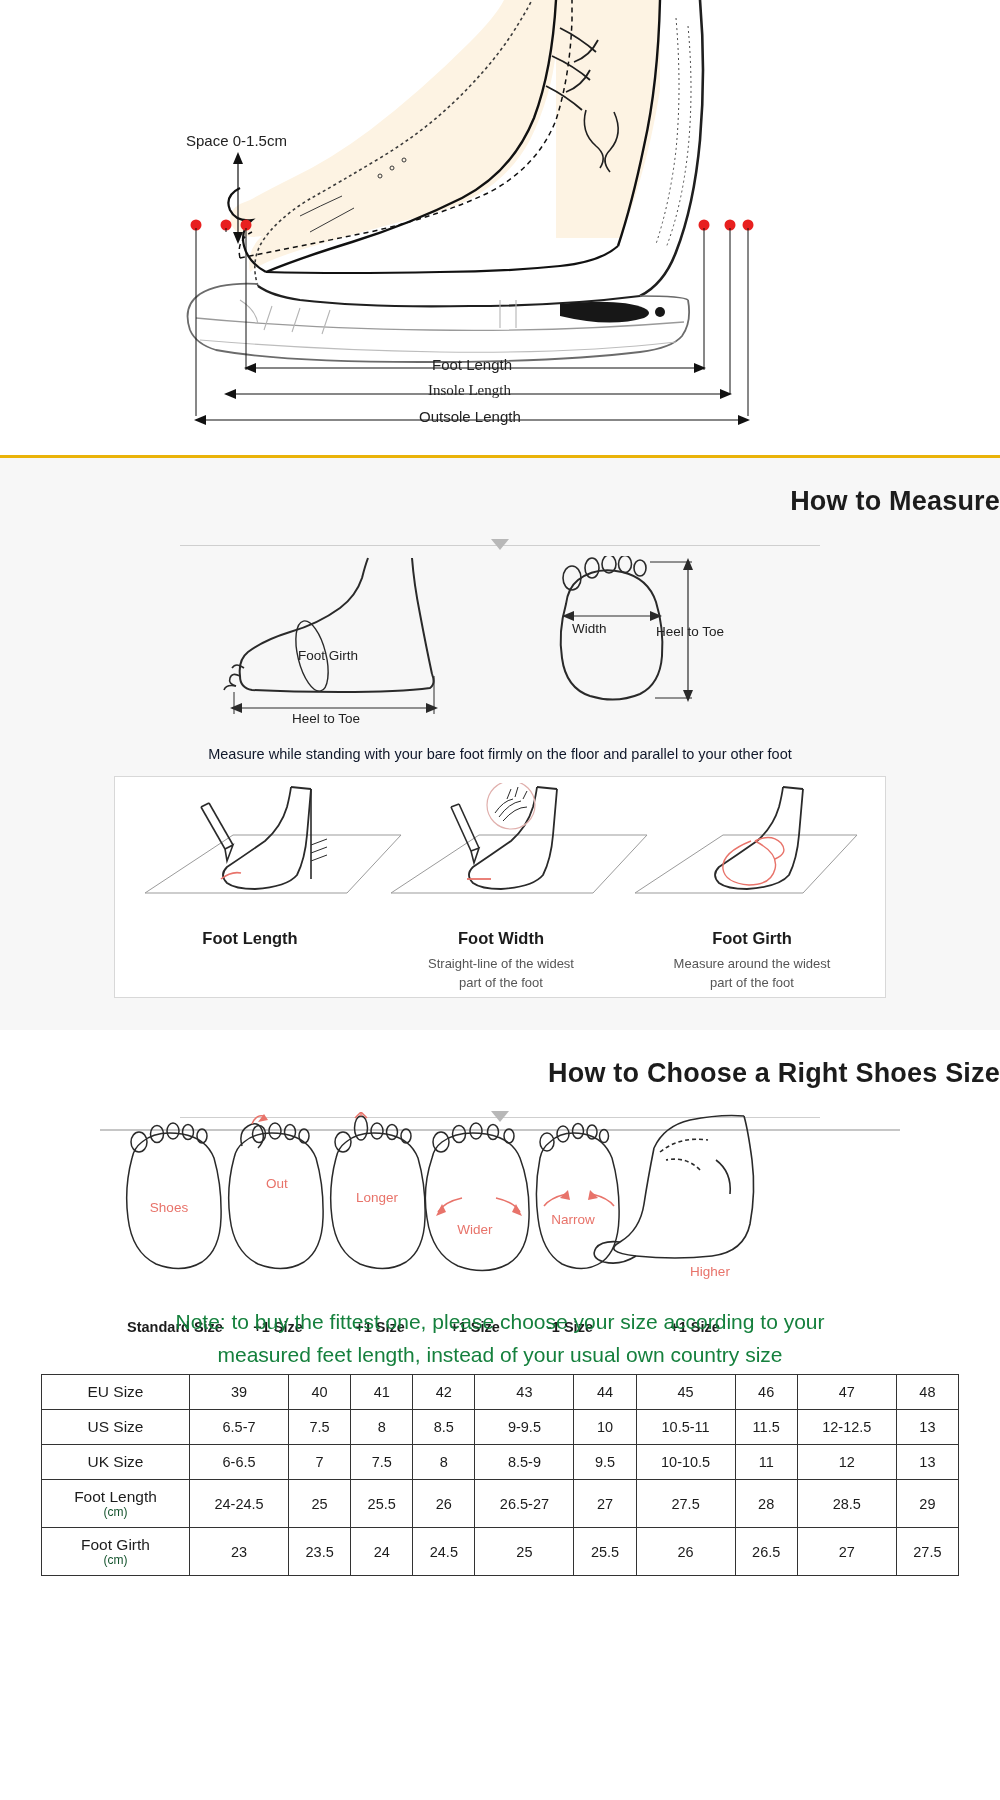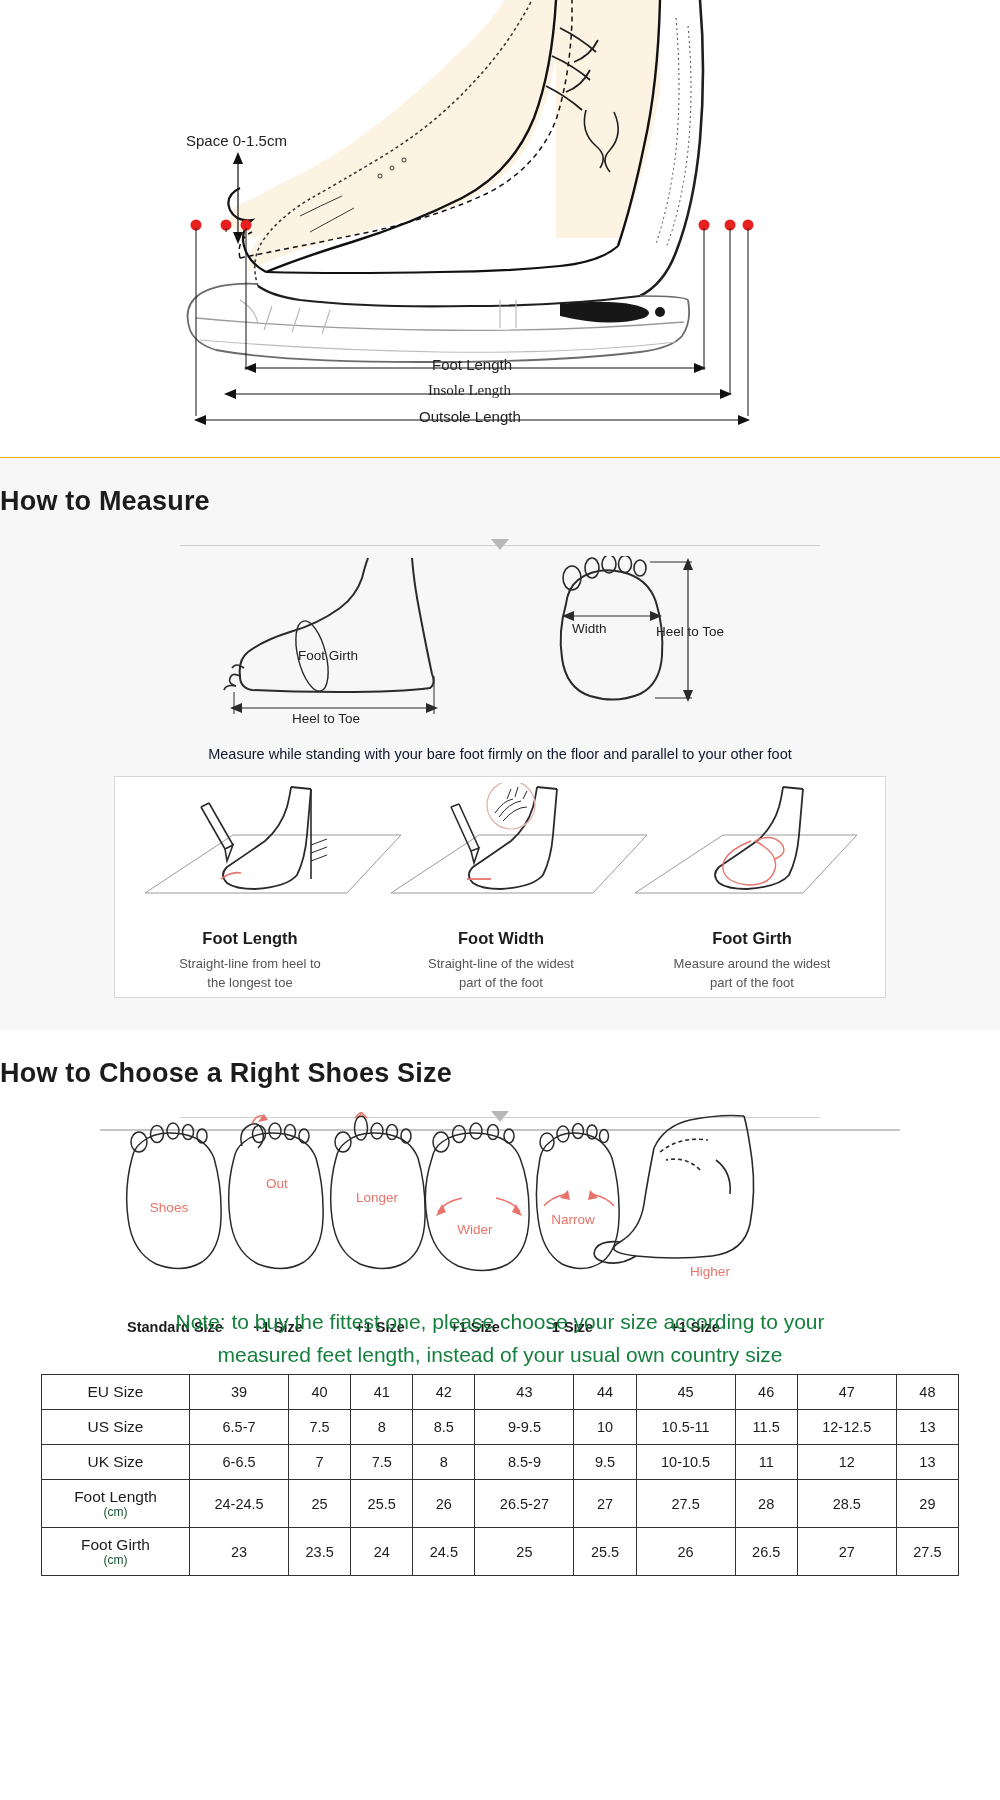--- a/index.html
+++ b/index.html
@@ -11,42 +11,42 @@
     color:#222;
     position:relative;
     overflow:hidden;
   }
 
   
   .sec-shoe{
     position:relative;
     height:458px;
     background:#ffffff;
-    border-bottom:1px solid #eab308;
+    border-bottom:3px solid #eab308;
   }
   .shoe-svg{ position:absolute; left:0; top:0; }
   .lbl{
     position:absolute;
     font-size:15px;
     color:#222;
     white-space:nowrap;
   }
   #lbl-space{ left:186px; top:132px; }
   #lbl-footlen{ left:432px; top:356px; }
   #lbl-insole{ left:428px; top:382px;font-family:Liberation Serif, serif; }
   #lbl-outsole{ left:419px; top:408px; }
 
   
   .sec-measure{
     position:relative;
     height:572px;
     background:#f7f7f7;
   }
   .sec-title{
-    text-align:left;
+    text-align:right;
     font-size:27px;
     font-weight:bold;
     color:#1c1c1c;
     padding-top:28px;
     letter-spacing:.2px;
   }
   .rule-wrap{
     position:relative;
     width:640px;
     margin:22px auto 0 auto;
@@ -365,22 +365,20 @@
 
       <path d="M688 6 Q686 30 684 52 Q682 76 674 92 Q664 104 632 106 Q612 106 604 100 Q596 92 604 84 Q622 72 642 58 Q658 44 664 24 Q667 12 668 4" fill="none" stroke="#2a2a2a" stroke-width="1.8"></path>
       <line x1="688" y1="6" x2="668" y2="4" stroke="#2a2a2a" stroke-width="1.8"></line>
 
       <path d="M636 58 Q606 70 608 86 Q610 100 634 102 Q656 102 660 86 Q664 70 640 58" fill="none" stroke="#e8736a" stroke-width="1.4"></path>
       <path d="M640 58 q16 -8 26 2 q8 10 -6 16" fill="none" stroke="#e8736a" stroke-width="1.4"></path>
     </svg>
 
     <div class="mb-col" id="mbc1">
       <div class="h">Foot Length</div>
-      <div class="d" style="white-space:pre-line;">Straight-line from heel to
-the longest toe</div>
     </div>
     <div class="mb-col" id="mbc2">
       <div class="h">Foot Width</div>
       <div class="d" style="white-space:pre-line;">Straight-line of the widest
 part of the foot</div>
     </div>
     <div class="mb-col" id="mbc3">
       <div class="h">Foot Girth</div>
       <div class="d" style="white-space:pre-line;">Measure around the widest
 part of the foot</div>

